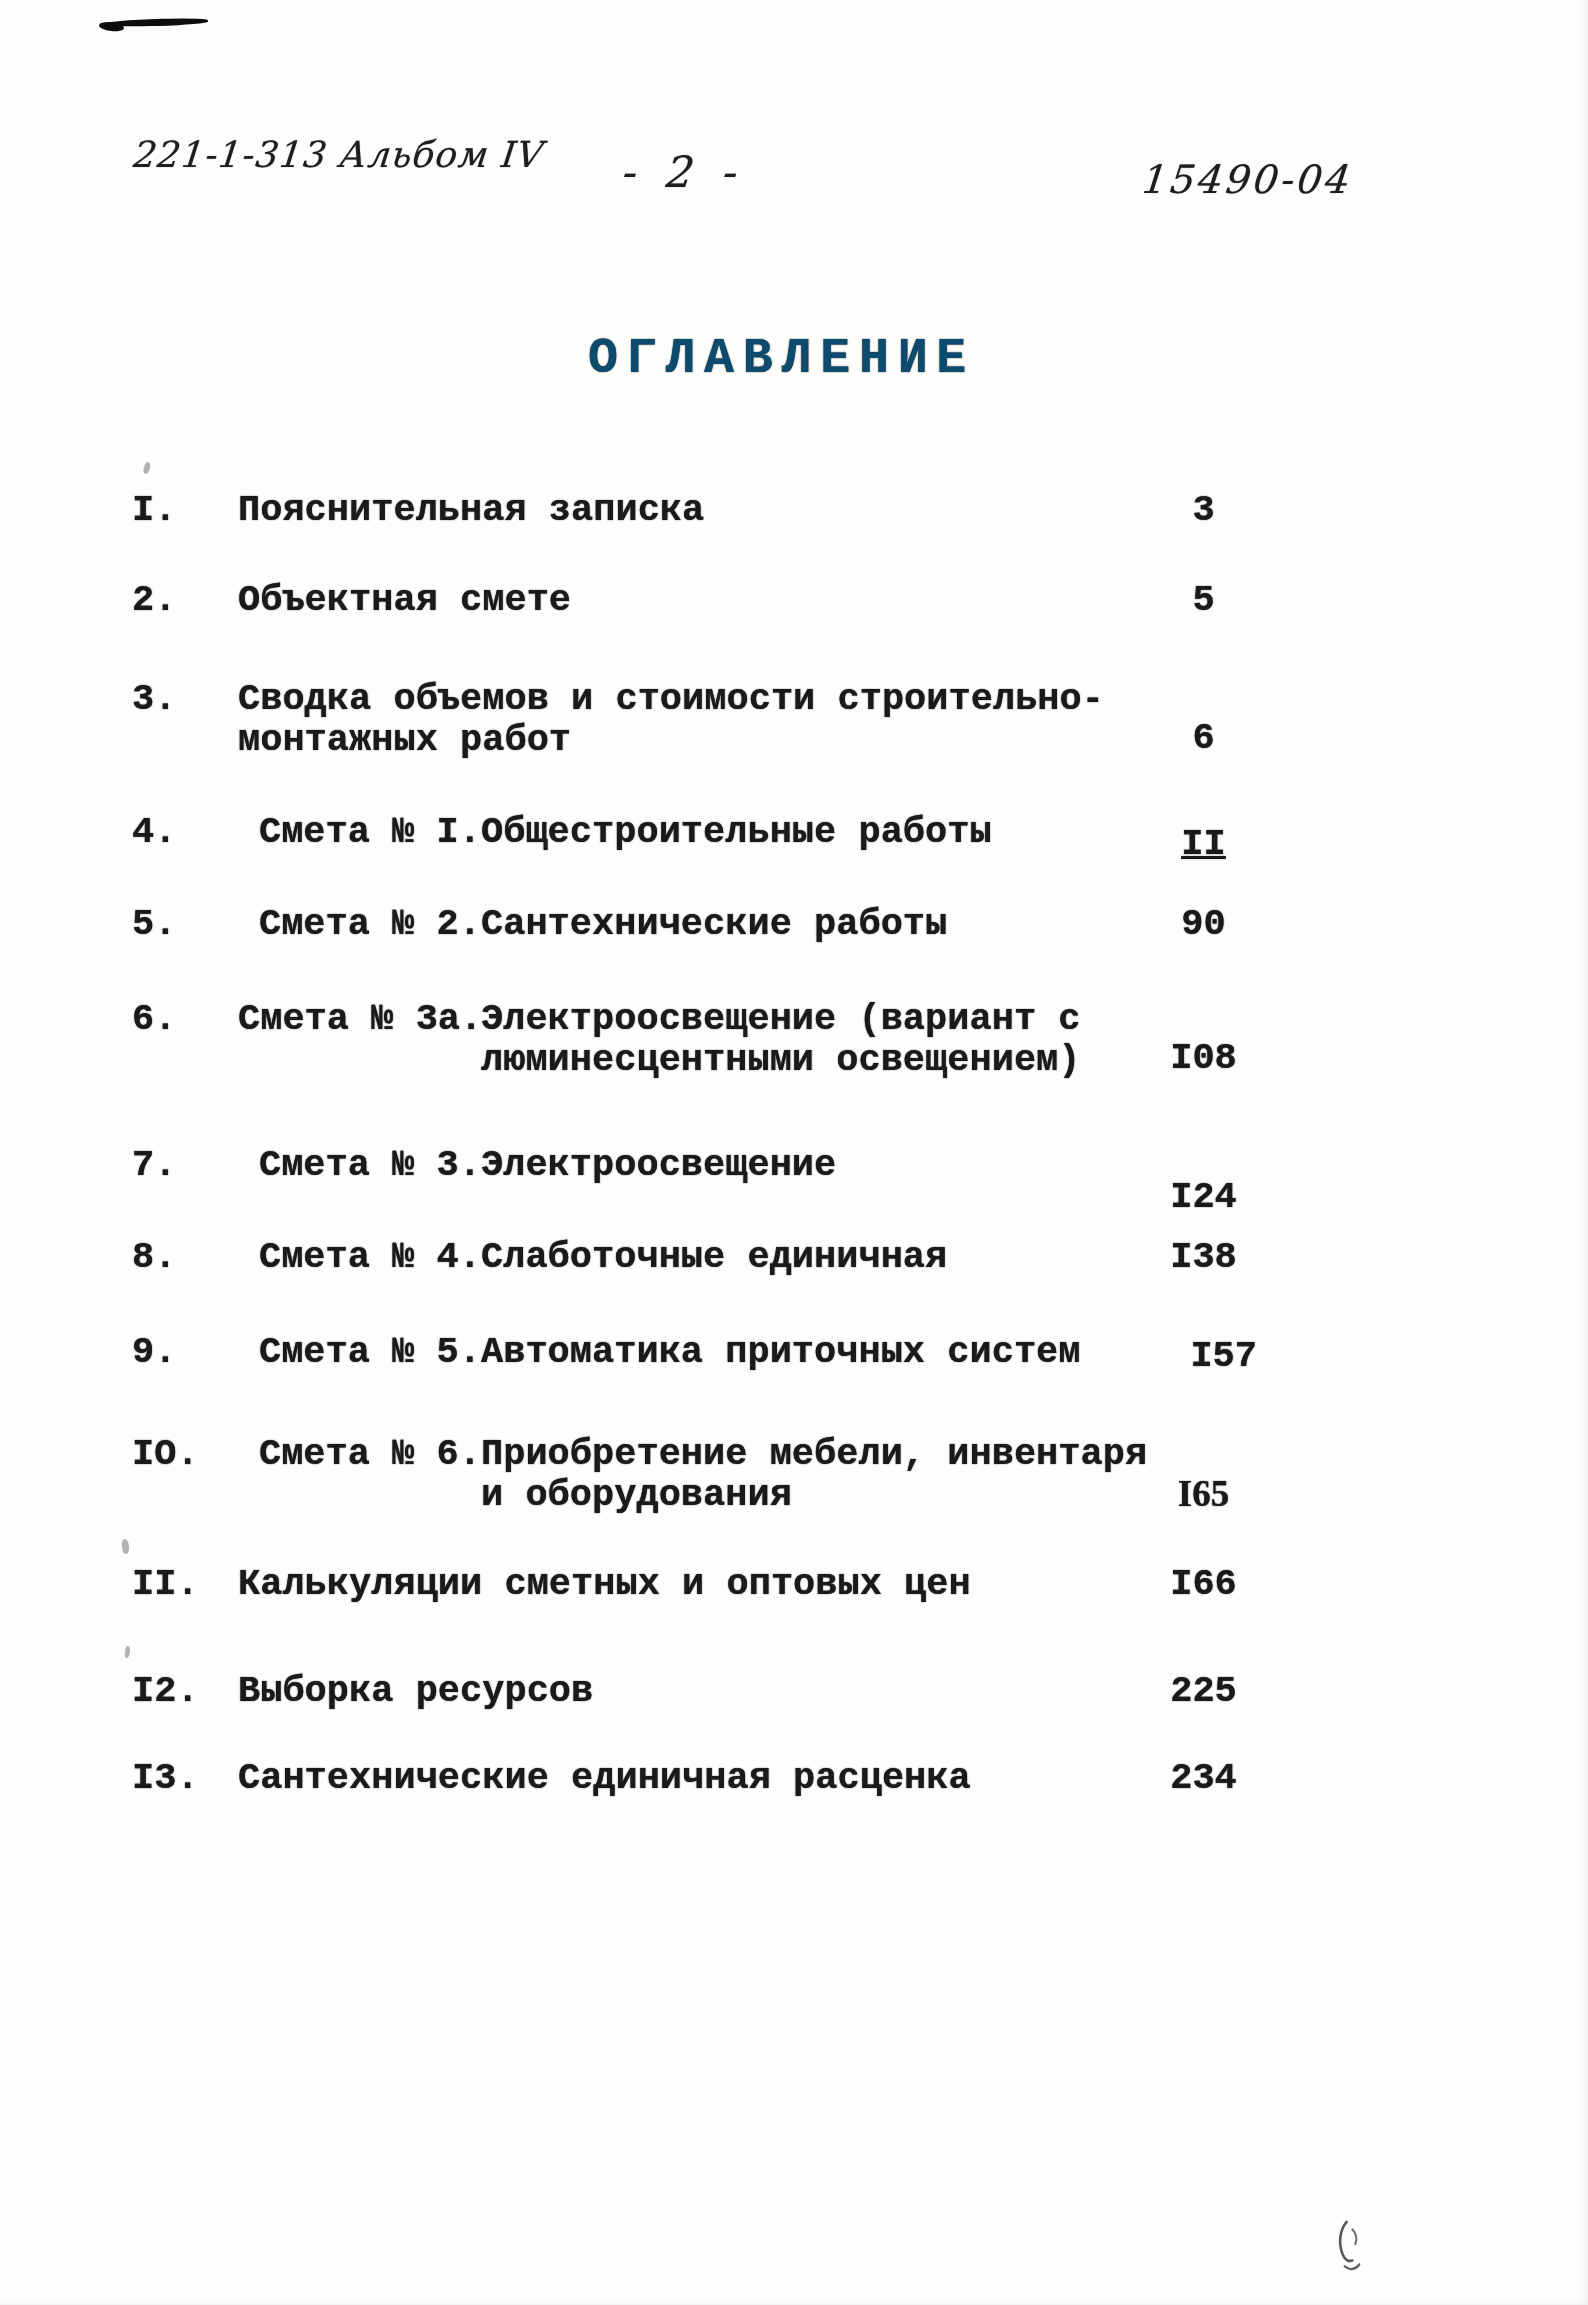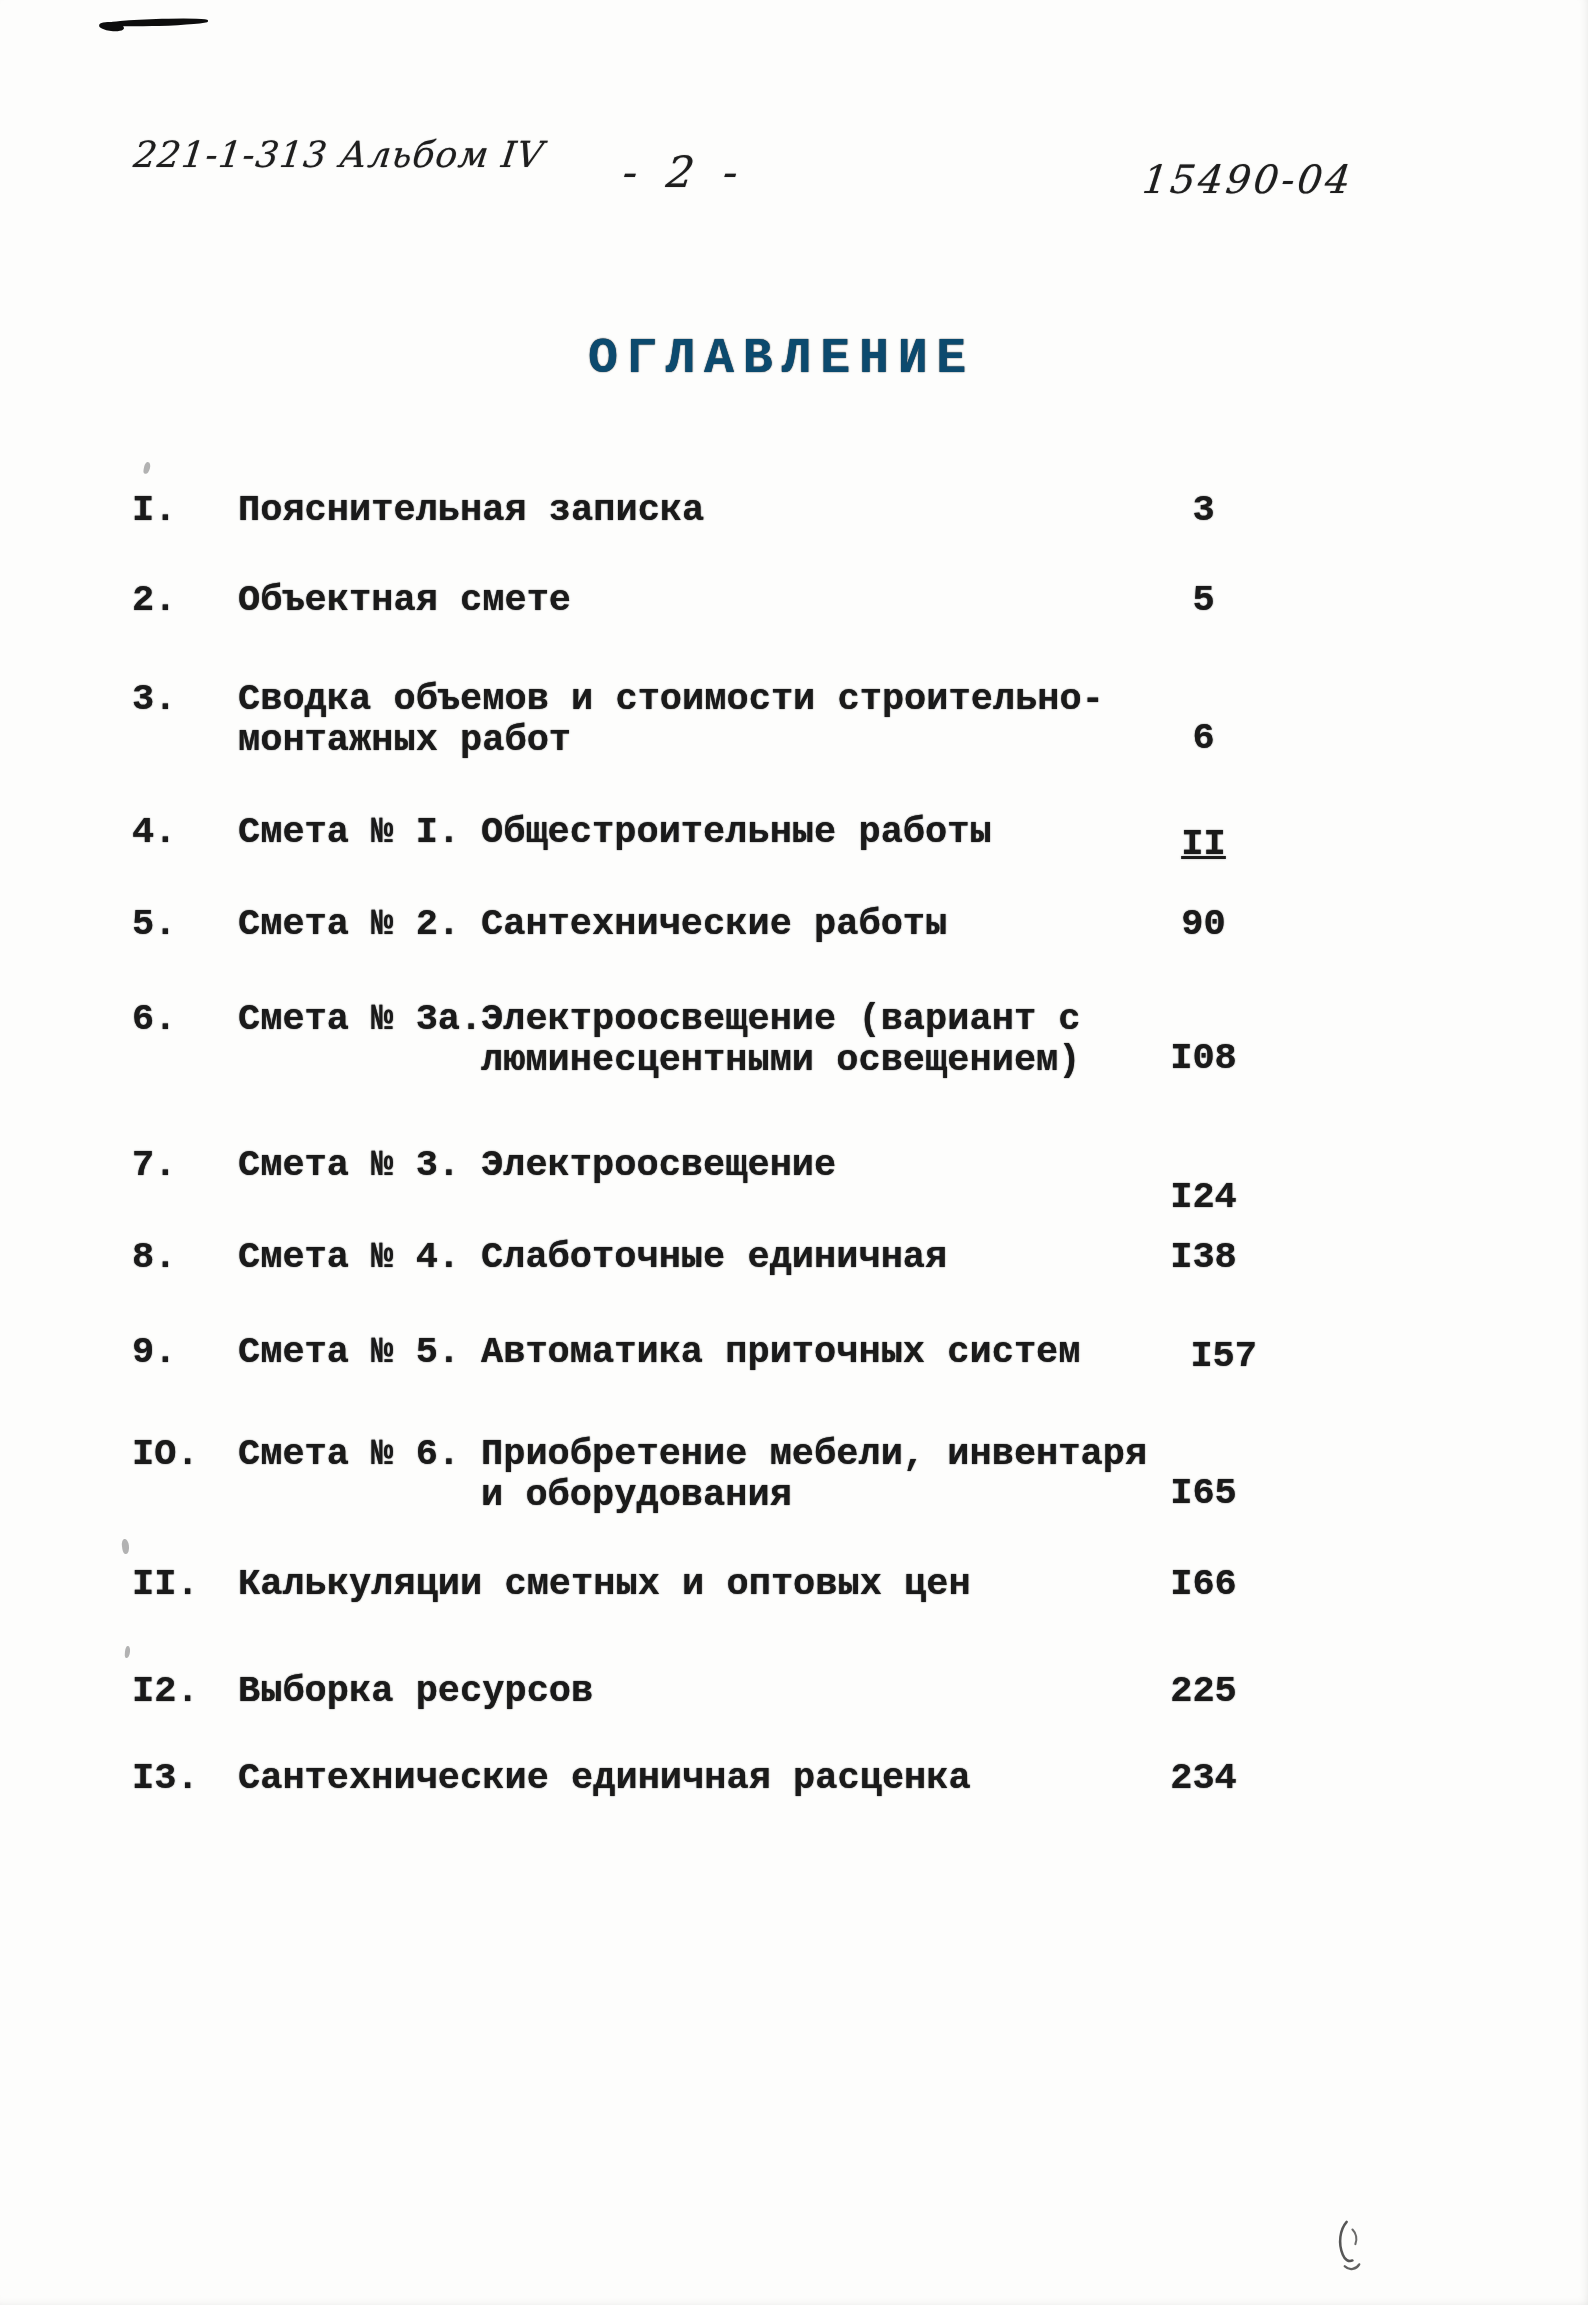--- a/index.html
+++ b/index.html
@@ -85,20 +85,21 @@
   .body {
     position: absolute;
     left: 238px;
     width: 922px;
   }
   .prefix {
     display: inline-block;
     width: 243px;
     vertical-align: top;
     white-space: nowrap;
+    text-align: right;
   }
   .desc {
     display: inline-block;
     vertical-align: top;
     white-space: pre-line;
   }
   .pagenum {
     position: absolute;
     left: 1150px;
     width: 107px;
@@ -182,21 +183,21 @@
       </div>
       <div class="row" style="top: 1332px;">
         <span class="num">9.</span>
         <span class="body"><span class="prefix">Смета № 5.</span><span class="desc">Автоматика приточных систем</span></span>
         <span class="pagenum" style="top: 4px; text-align: right;">I57</span>
       </div>
       <div class="row" style="top: 1434px;">
         <span class="num">IO.</span>
         <span class="body"><span class="prefix">Смета № 6.</span><span class="desc">Приобретение мебели, инвентаря
 и оборудования</span></span>
-        <span class="pagenum" style="top: 39px;">I65</span>
+        <span class="pagenum" style="top: 39px; font-family: Liberation Serif, serif;">I65</span>
       </div>
       <div class="row" style="top: 1564px;">
         <span class="num">II.</span>
         <span class="body"><span class="desc">Калькуляции сметных и оптовых цен</span></span>
         <span class="pagenum" style="top: 0px;">I66</span>
       </div>
       <div class="row" style="top: 1671px;">
         <span class="num">I2.</span>
         <span class="body"><span class="desc">Выборка ресурсов</span></span>
         <span class="pagenum" style="top: 0px;">225</span>

